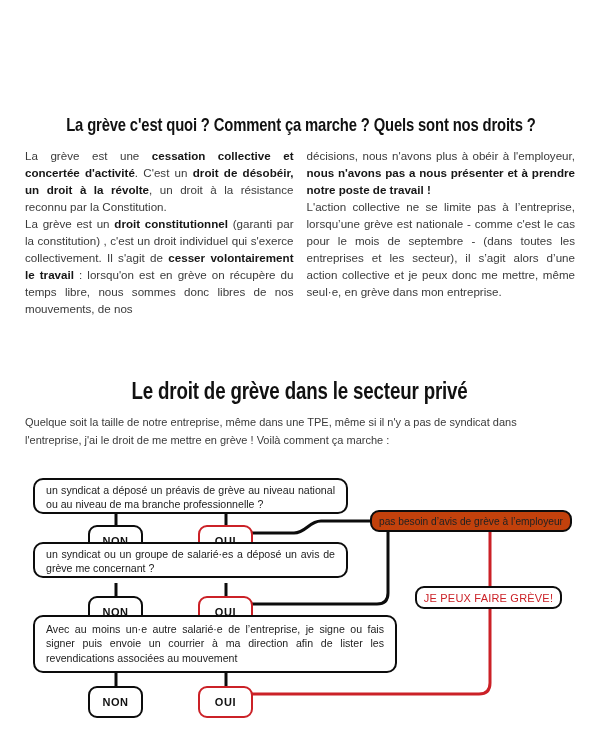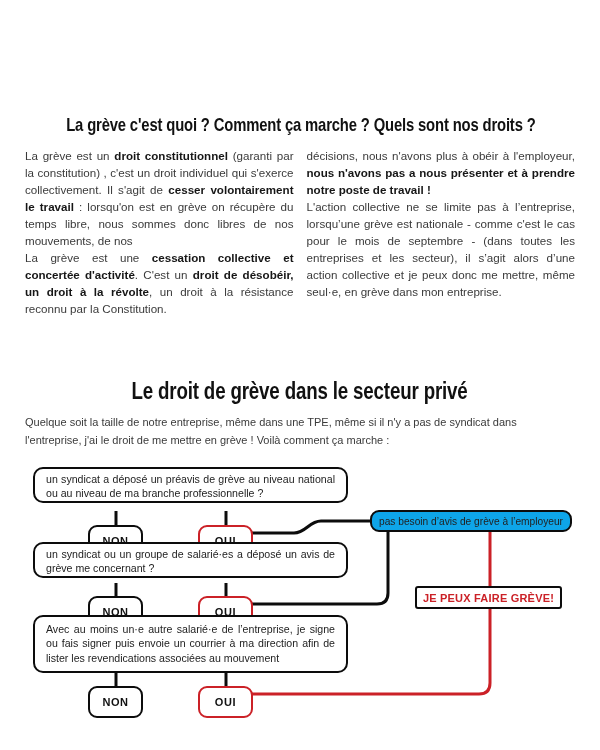--- a/index.html
+++ b/index.html
@@ -42,36 +42,36 @@
   
   .flowchart{position:relative;width:600px;height:256px;margin-top:18px;}
   .flowchart svg{position:absolute;left:0;top:0;z-index:0;}
   .fbox{
     position:absolute;z-index:1;box-sizing:border-box;
     background:#fff;border:2.2px solid #0c0c0c;border-radius:10px;
     font-size:10.6px;line-height:14.4px;color:#222;
     padding:3px 11px;
     text-align:justify;text-align-last:left;
   }
-  .q1{left:33px;top:0;width:315px;height:36px;}
+  .q1{left:33px;top:11px;width:315px;height:36px;}
   .q2{left:33px;top:75px;width:315px;height:36px;}
-  .q3{left:33px;top:148px;width:315px;height:58px;padding-top:5px;}
+  .q3{left:33px;top:148px;width:364px;height:58px;padding-top:5px;}
   .note{
     position:absolute;z-index:1;box-sizing:border-box;
     left:370px;top:43px;width:202px;height:22px;
-    background:#0ea5e9;border:2.2px solid #0c0c0c;border-radius:9px;
+    background:#c2410c;border:2.2px solid #0c0c0c;border-radius:9px;
     display:flex;align-items:center;justify-content:center;
     font-size:10.2px;color:#222;white-space:nowrap;
   }
   .result{
     position:absolute;z-index:1;box-sizing:border-box;
     left:415px;top:119px;width:147px;height:23px;
-    background:#fff;border:2.4px solid #0c0c0c;border-radius:3px;
+    background:#fff;border:2.4px solid #0c0c0c;border-radius:9px;
     display:flex;align-items:center;justify-content:center;
-    font-size:11px;font-weight:700;color:#cb2127;letter-spacing:0.2px;
+    font-size:11px;font-weight:400;color:#cb2127;letter-spacing:0.2px;
   }
   .pill{
     position:absolute;z-index:1;box-sizing:border-box;
     width:55px;height:32px;background:#fff;
     border-radius:9px;
     display:flex;align-items:center;justify-content:center;
     font-size:11px;font-weight:700;color:#111;letter-spacing:0.6px;
   }
   .pill.no{border:2.5px solid #0c0c0c;}
   .pill.yes{border:2.5px solid #cb2127;}
@@ -80,22 +80,22 @@
 </style>
 </head>
 <body>
 
 <div class="sheet">
 
   <h1><span class="cond">La grève c'est quoi ? Comment ça marche ? Quels sont nos droits ?</span></h1>
 
   <div class="columns">
     <div class="col">
+        <p><span>La grève est une </span><b>cessation collective et concertée d'activité</b><span>. C'est un </span><b>droit de désobéir, un droit à la révolte</b><span>, un droit à la résistance reconnu par la Constitution.</span></p>
         <p><span>La grève est un </span><b>droit constitutionnel</b><span> (garanti par la constitution) , c'est un droit individuel qui s'exerce collectivement. Il s'agit de </span><b>cesser volontairement le travail</b><span> : lorsqu'on est en grève on récupère du temps libre, nous sommes donc libres de nos mouvements, de nos</span></p>
-        <p><span>La grève est une </span><b>cessation collective et concertée d'activité</b><span>. C'est un </span><b>droit de désobéir, un droit à la révolte</b><span>, un droit à la résistance reconnu par la Constitution.</span></p>
       </div>
     <div class="col">
         <p><span>décisions, nous n'avons plus à obéir à l'employeur, </span><b>nous n'avons pas a nous présenter et à prendre notre poste de travail !</b></p>
         <p><span>L'action collective ne se limite pas à l’entreprise, lorsqu’une grève est nationale - comme c'est le cas pour le mois de septembre - (dans toutes les entreprises et les secteur), il s’agit alors d’une action collective et je peux donc me mettre, même seul·e, en grève dans mon entreprise.</span></p>
       </div>
   </div>
 
   <h2><span class="cond">Le droit de grève dans le secteur privé</span></h2>
 
   <p class="intro">Quelque soit la taille de notre entreprise, même dans une TPE, même si il n'y a pas de syndicat dans l'entreprise, j'ai le droit de me mettre en grève ! Voilà comment ça marche :</p>

